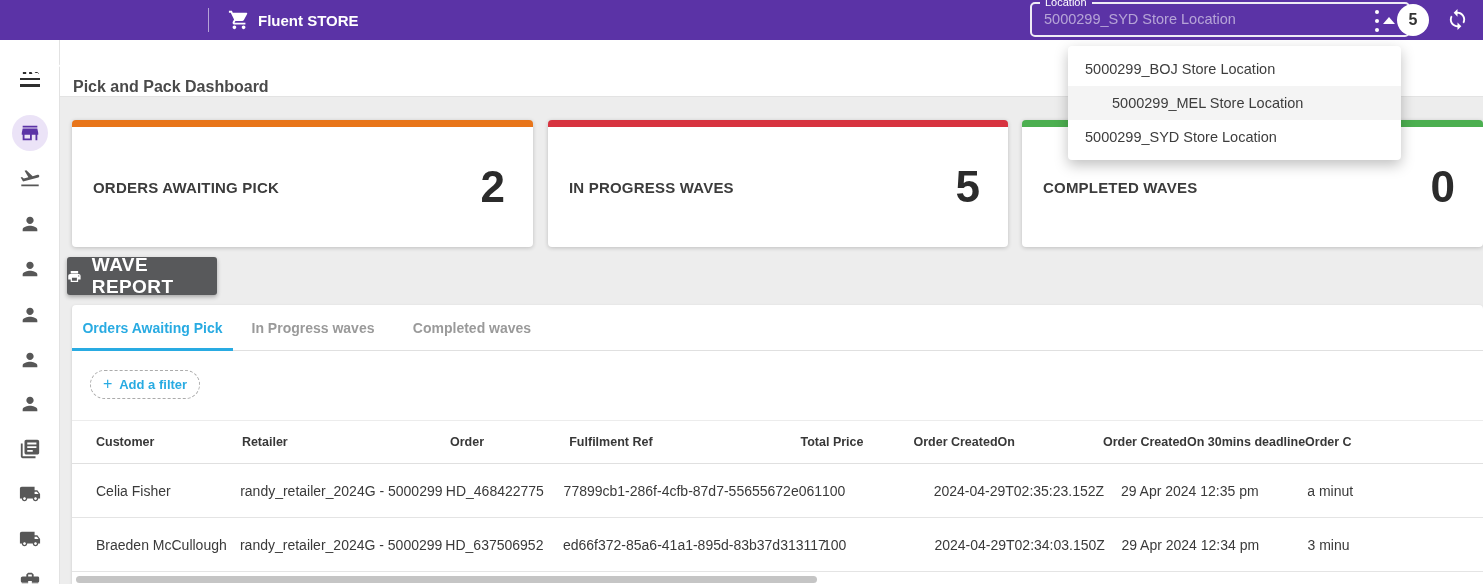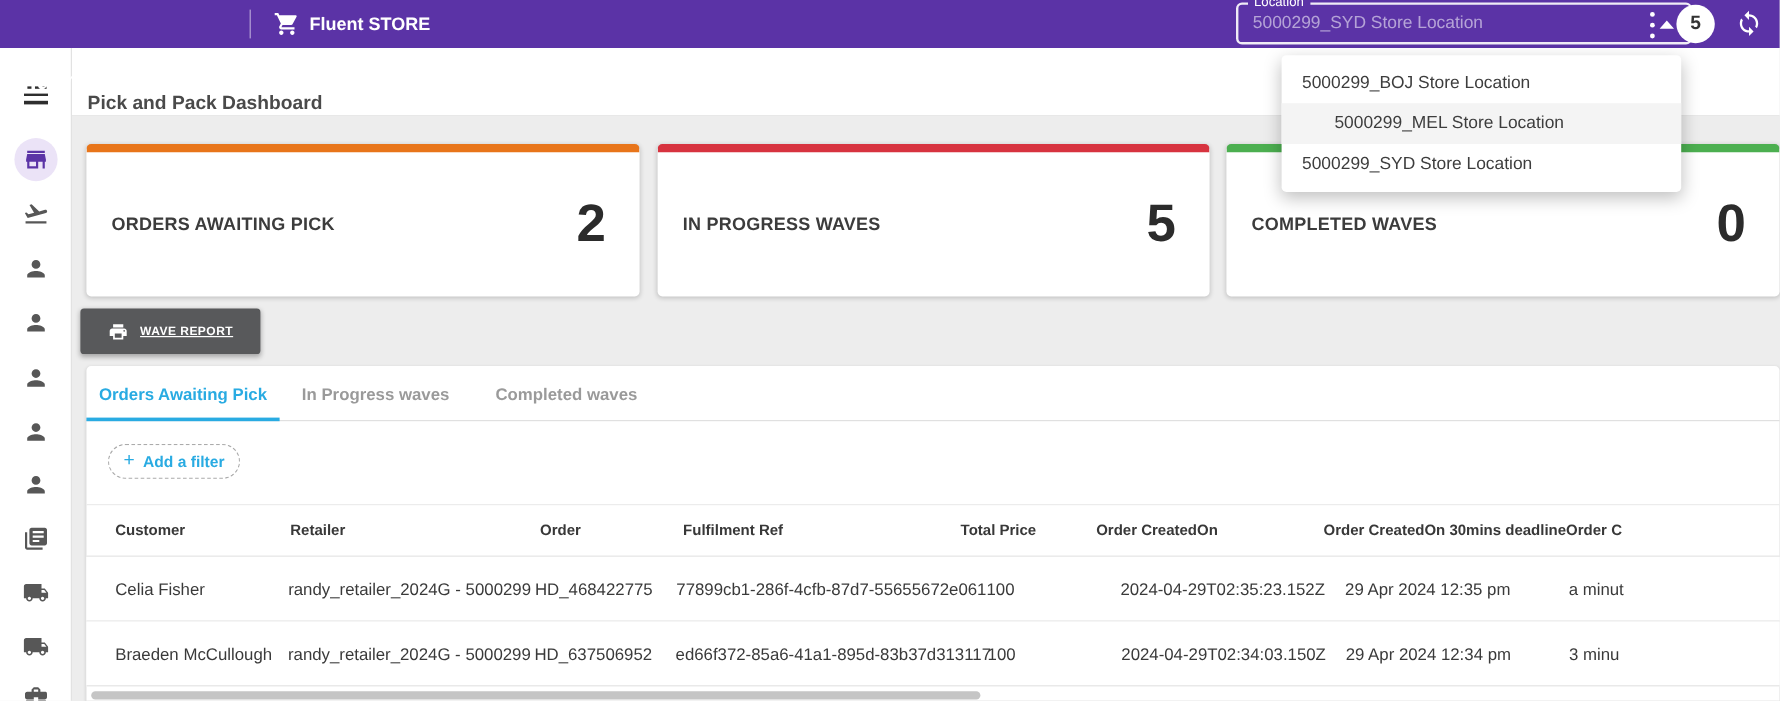--- a/index.html
+++ b/index.html
@@ -43,21 +43,21 @@
   .page-title { margin-left:13px; font-size:16px; font-weight:700; color:#4a4a4a; }
 
   
   .summary-card { position:absolute; top:120px; height:127px; background:#fff; border-top:7px solid #999; border-radius:4px; box-shadow:0 1px 4px rgba(0,0,0,0.2); display:flex; align-items:center; justify-content:space-between; padding:0 28px 0 21px; }
   .card-label { font-size:15px; font-weight:600; color:#3c3c3c; letter-spacing:0.2px; }
   .card-value { font-size:44px; font-weight:700; color:#2b2b2b; }
 
   
   .wave-btn { position:absolute; left:67px; top:257px; width:150px; height:38px; background:#58595b; border-radius:3px; box-shadow:0 2px 4px rgba(0,0,0,0.3); display:flex; align-items:center; justify-content:center; color:#fff; cursor:pointer; }
   .wave-btn svg { width:17px; height:17px; margin-right:10px; }
-  .wave-btn span { font-size:10px; font-weight:700; letter-spacing:0.4px;text-decoration:underline; }
+  .wave-btn span { font-size:19px; font-weight:700; letter-spacing:0.4px; }
 
   
   .content-card { position:absolute; left:72px; top:305px; width:1411px; height:279px; background:#fff; box-shadow:0 1px 3px rgba(0,0,0,0.15); border-radius:4px 4px 0 0; }
   .tabs { display:flex; height:46px; border-bottom:1px solid #e0e0e0; }
   .tab { display:flex; align-items:center; justify-content:center; font-size:14px; font-weight:600; color:#9a9a9a; cursor:pointer; position:relative; }
   .tab:nth-child(1){ width:161px; } .tab:nth-child(2){ width:160px; } .tab:nth-child(3){ width:158px; }
   .tab.active { color:#29abe2; font-weight:700; }
   .tab.active::after { content:""; position:absolute; left:0; right:0; bottom:-1px; height:3px; background:#29abe2; }
 
   .add-filter { position:absolute; left:90px; top:370px; width:110px; height:29px; border:1px dashed #ababab; border-radius:15px; display:flex; align-items:center; justify-content:center; color:#29abe2; cursor:pointer; background:#fff; }

